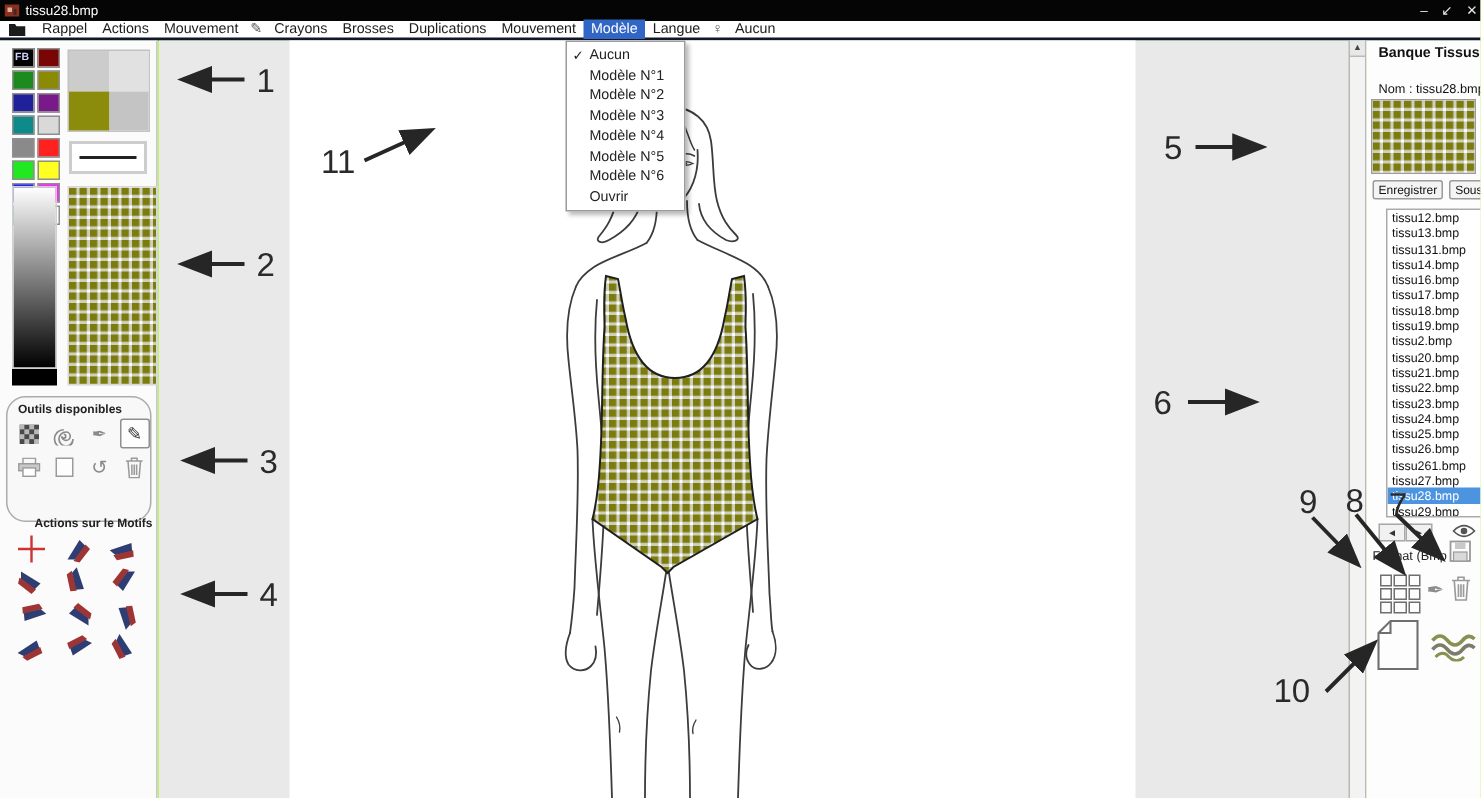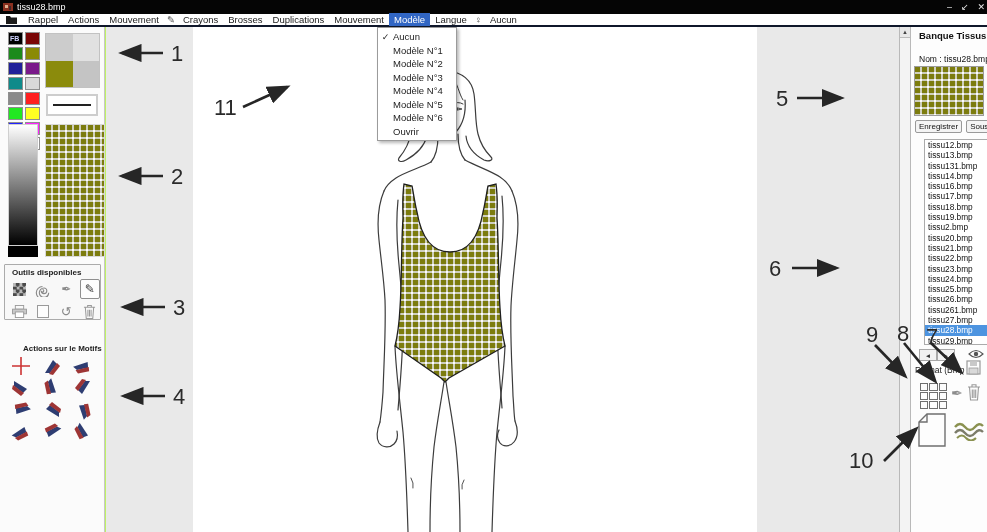--- a/index.html
+++ b/index.html
@@ -30,21 +30,21 @@
   .palette { position:absolute; left:8px; top:5px; width:34px; display:grid; grid-template-columns:15px 15px; gap:2px; }
   .swatch { width:15px; height:13px; border:1px solid #8f8f8f; position:relative; }
   .swatch .fb { position:absolute; left:1px; top:1px; font-size:7px; font-weight:bold; color:#cfd3ff; line-height:9px; }
   .quad-preview { position:absolute; left:45px; top:6px; width:55px; height:55px; border:1px solid #c2c2c2; display:grid; grid-template-columns:1fr 1fr; grid-template-rows:1fr 1fr; }
   .line-preview { position:absolute; left:46px; top:67px; width:52px; height:22px; border:2px solid #cdcdcd; background:#fff; display:flex; align-items:center; }
   .line-preview .ln { width:80%; height:2px; margin:0 auto; background:#222; }
   .grayscale { position:absolute; left:8px; top:97px; width:30px; height:122px; background:linear-gradient(to bottom,#ffffff,#000000); border:1px solid #d0d0d0; }
   .black-block { position:absolute; left:8px; top:219px; width:30px; height:11px; background:#000; }
   .pattern-big { position:absolute; left:45px; top:97px; width:60px; height:133px; border:1px solid #d8d8d8; }
 
-  .outils-box { position:absolute; left:4px; top:237px; width:97px; height:56px; border:1px solid #ababab; border-radius:1px; background:#f8f8f8; }
+  .outils-box { position:absolute; left:4px; top:237px; width:97px; height:84px; border:1px solid #ababab; border-radius:13px; background:#f8f8f8; }
   .outils-title { font-size:8px; font-weight:bold; color:#222; padding:3px 0 0 7px; }
   .tool-row { display:flex; gap:3px; padding:2px 0 0 4px; }
   .tool { width:21px; height:20px; display:flex; align-items:center; justify-content:center; border:1px solid transparent; border-radius:2px; color:#8a8a8a; font-size:12px; }
   .tool.selected { border:1px solid #8f8f8f; background:#fdfdfd; color:#333; }
   .checker-ic { width:13px; height:13px; background:repeating-conic-gradient(#4a4a4a 0 25%, #b9b9b9 0 50%) 0 0/6.5px 6.5px; }
   .rect-ic { width:12px; height:13px; border:1.5px solid #9a9a9a; background:#fdfdfd; }
 
   .actions-title { position:absolute; left:23px; top:317px; font-size:8px; font-weight:bold; color:#222; }
   .motif-grid { position:absolute; left:5px; top:328px; width:96px; display:grid; grid-template-columns:repeat(3,31px); grid-auto-rows:22px; }
   .motif { display:flex; align-items:center; justify-content:center; }

